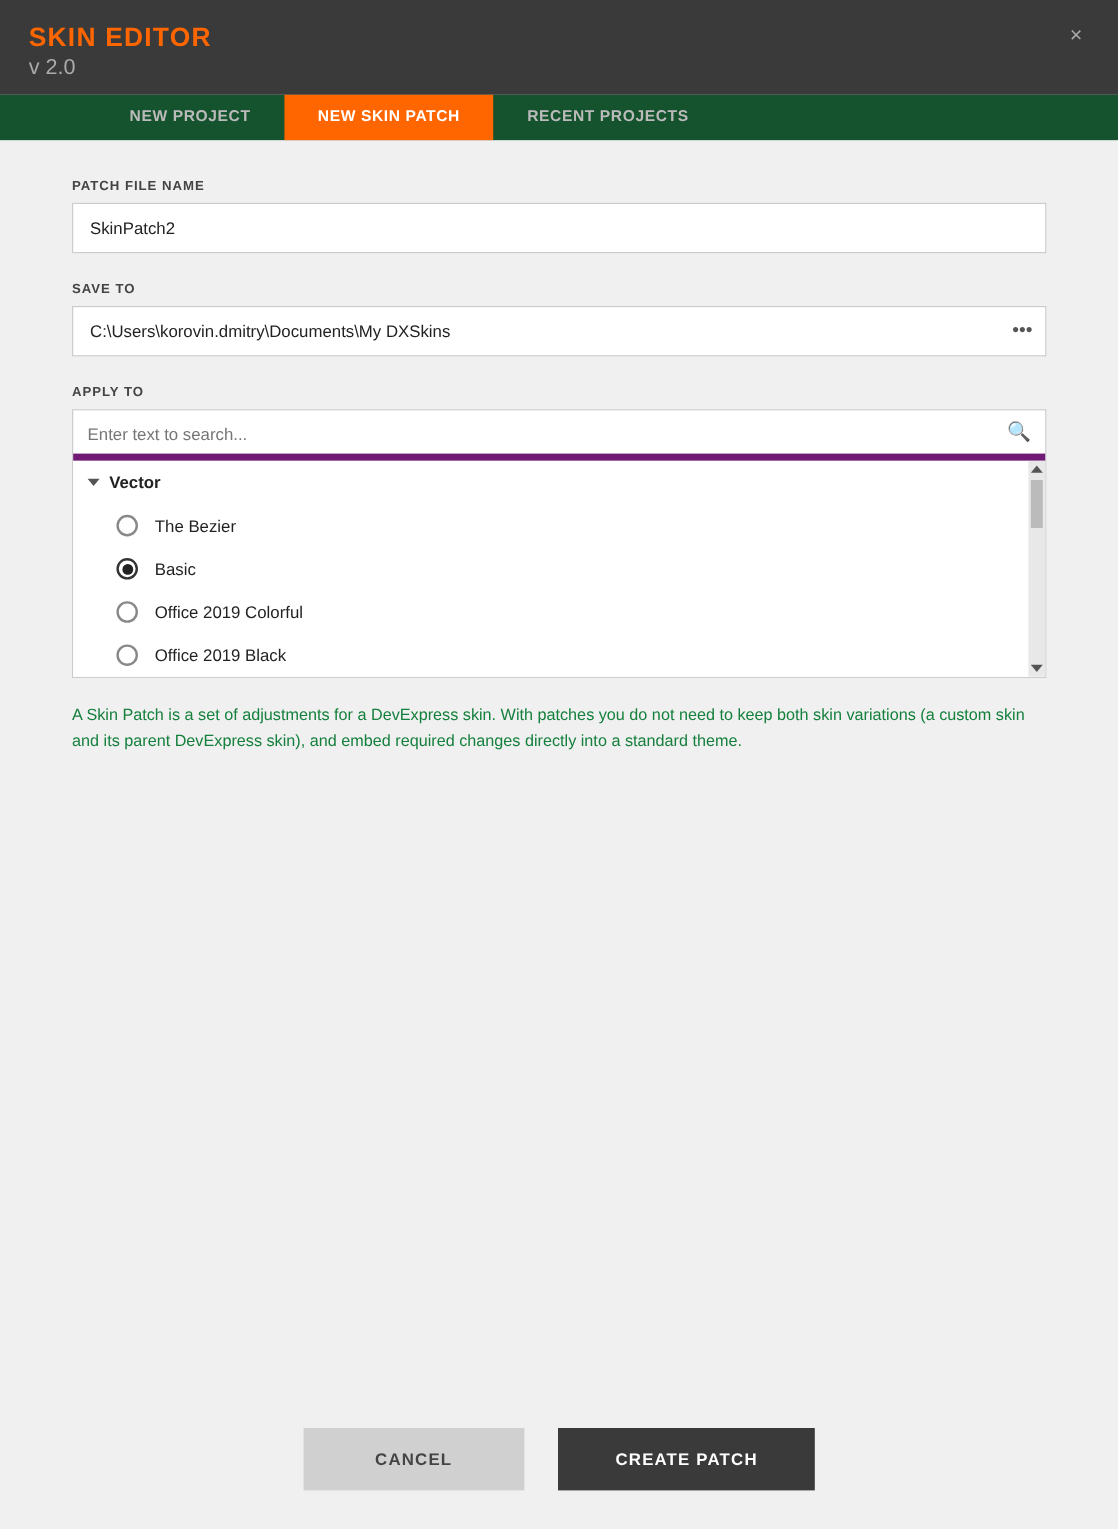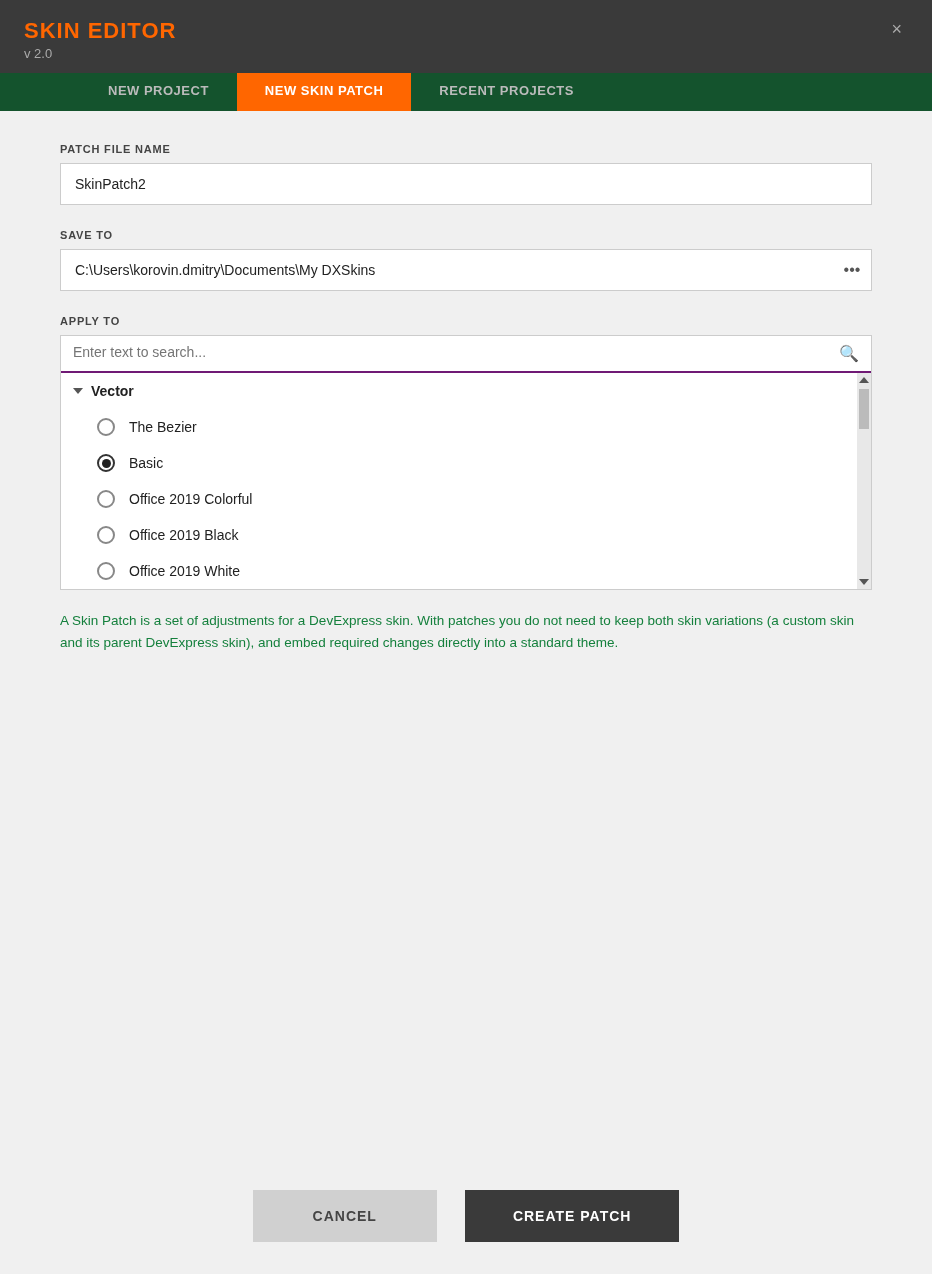--- a/index.html
+++ b/index.html
@@ -29,21 +29,21 @@
     .title-bar-left {}
     .app-title {
       color: #ff6600;
       font-size: 22px;
       font-weight: 700;
       letter-spacing: 1px;
       text-transform: uppercase;
     }
     .app-version {
       color: #aaaaaa;
-      font-size: 13px;
+      font-size: 18px;
       margin-top: 2px;
     }
     .close-btn {
       color: #aaaaaa;
       font-size: 18px;
       cursor: pointer;
       background: none;
       border: none;
       line-height: 1;
       padding: 2px 6px;
@@ -124,23 +124,23 @@
       justify-content: center;
     }
     .section { margin-bottom: 24px; }
     .apply-to-section {}
     .search-box-wrapper {
       border: 1.5px solid #cccccc;
       background: #ffffff;
     }
     .search-row {
       display: flex;
-      align-items: flex-start;
+      align-items: flex-end;
       padding: 8px 12px;
-      border-bottom: 2px solid #701a75;
+      border-bottom: 6px solid #701a75;
     }
     .search-input {
       flex: 1;
       border: none;
       outline: none;
       font-size: 14px;
       color: #555555;
       background: transparent;
     }
     .search-icon {
@@ -327,24 +327,20 @@
             <span>Basic</span>
           </div>
           <div class="tree-item">
             <div class="radio-circle"></div>
             <span>Office 2019 Colorful</span>
           </div>
           <div class="tree-item">
             <div class="radio-circle"></div>
             <span>Office 2019 Black</span>
           </div>
-          <div class="tree-item">
-            <div class="radio-circle"></div>
-            <span>Office 2019 White</span>
-          </div>
 
           <div class="scrollbar-area">
             <div class="scroll-arrow-up"></div>
             <div class="scroll-thumb"></div>
             <div class="scroll-arrow-down"></div>
           </div>
         </div>
       </div>
     </div>
 

